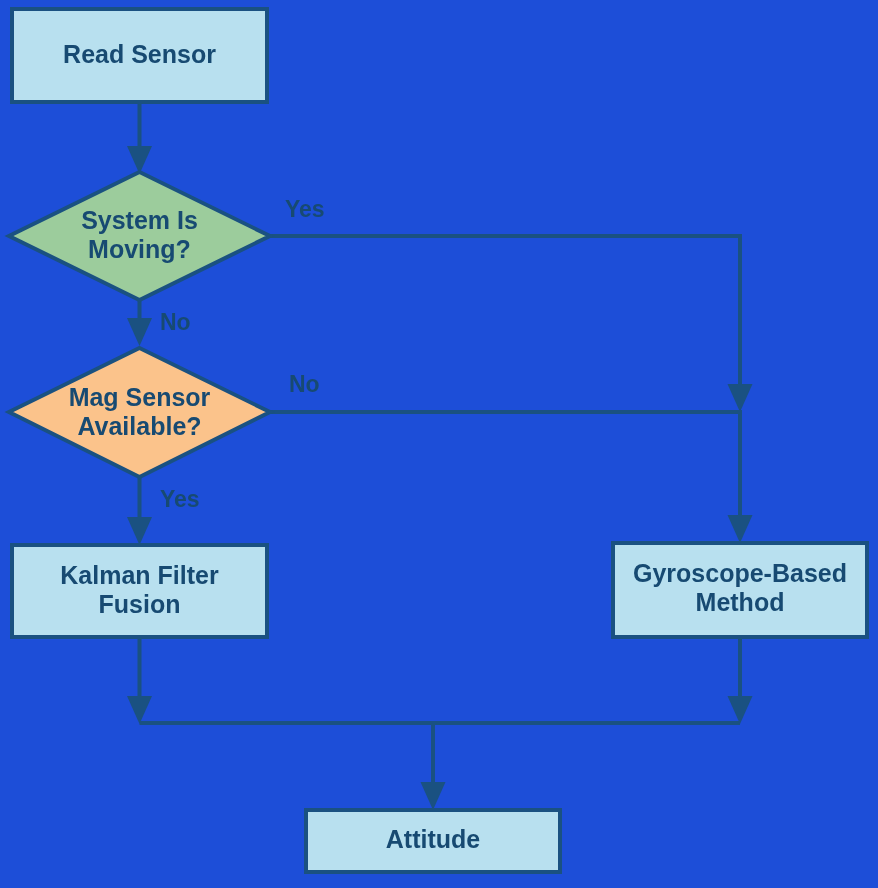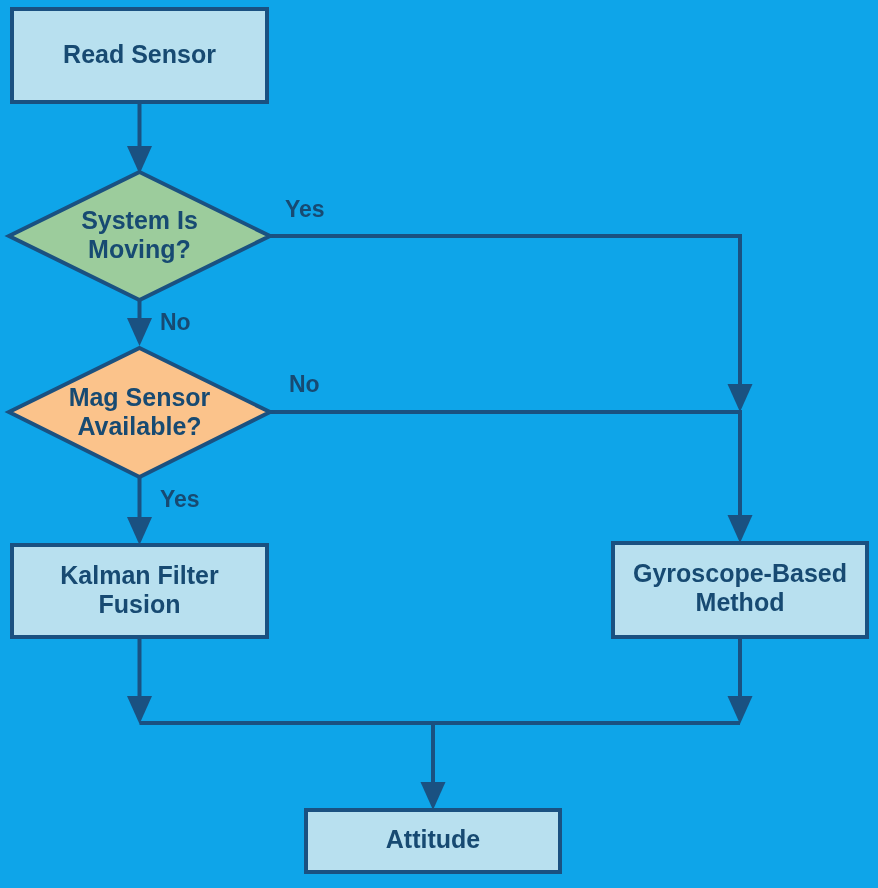--- a/index.html
+++ b/index.html
@@ -11,21 +11,21 @@
   body {
     width: 878px;
     height: 888px;
     overflow: hidden;
     font-family: "Liberation Sans", sans-serif;
   }
   #flowchart-root {
     position: relative;
     width: 878px;
     height: 888px;
-    background: #0ea5e9;
+    background: #1d4ed8;
   }
   svg#flow-svg {
     display: block;
     width: 878px;
     height: 888px;
   }
   .node-shape {
     stroke: #1a5181;
     stroke-width: 4;
     stroke-linejoin: miter;

